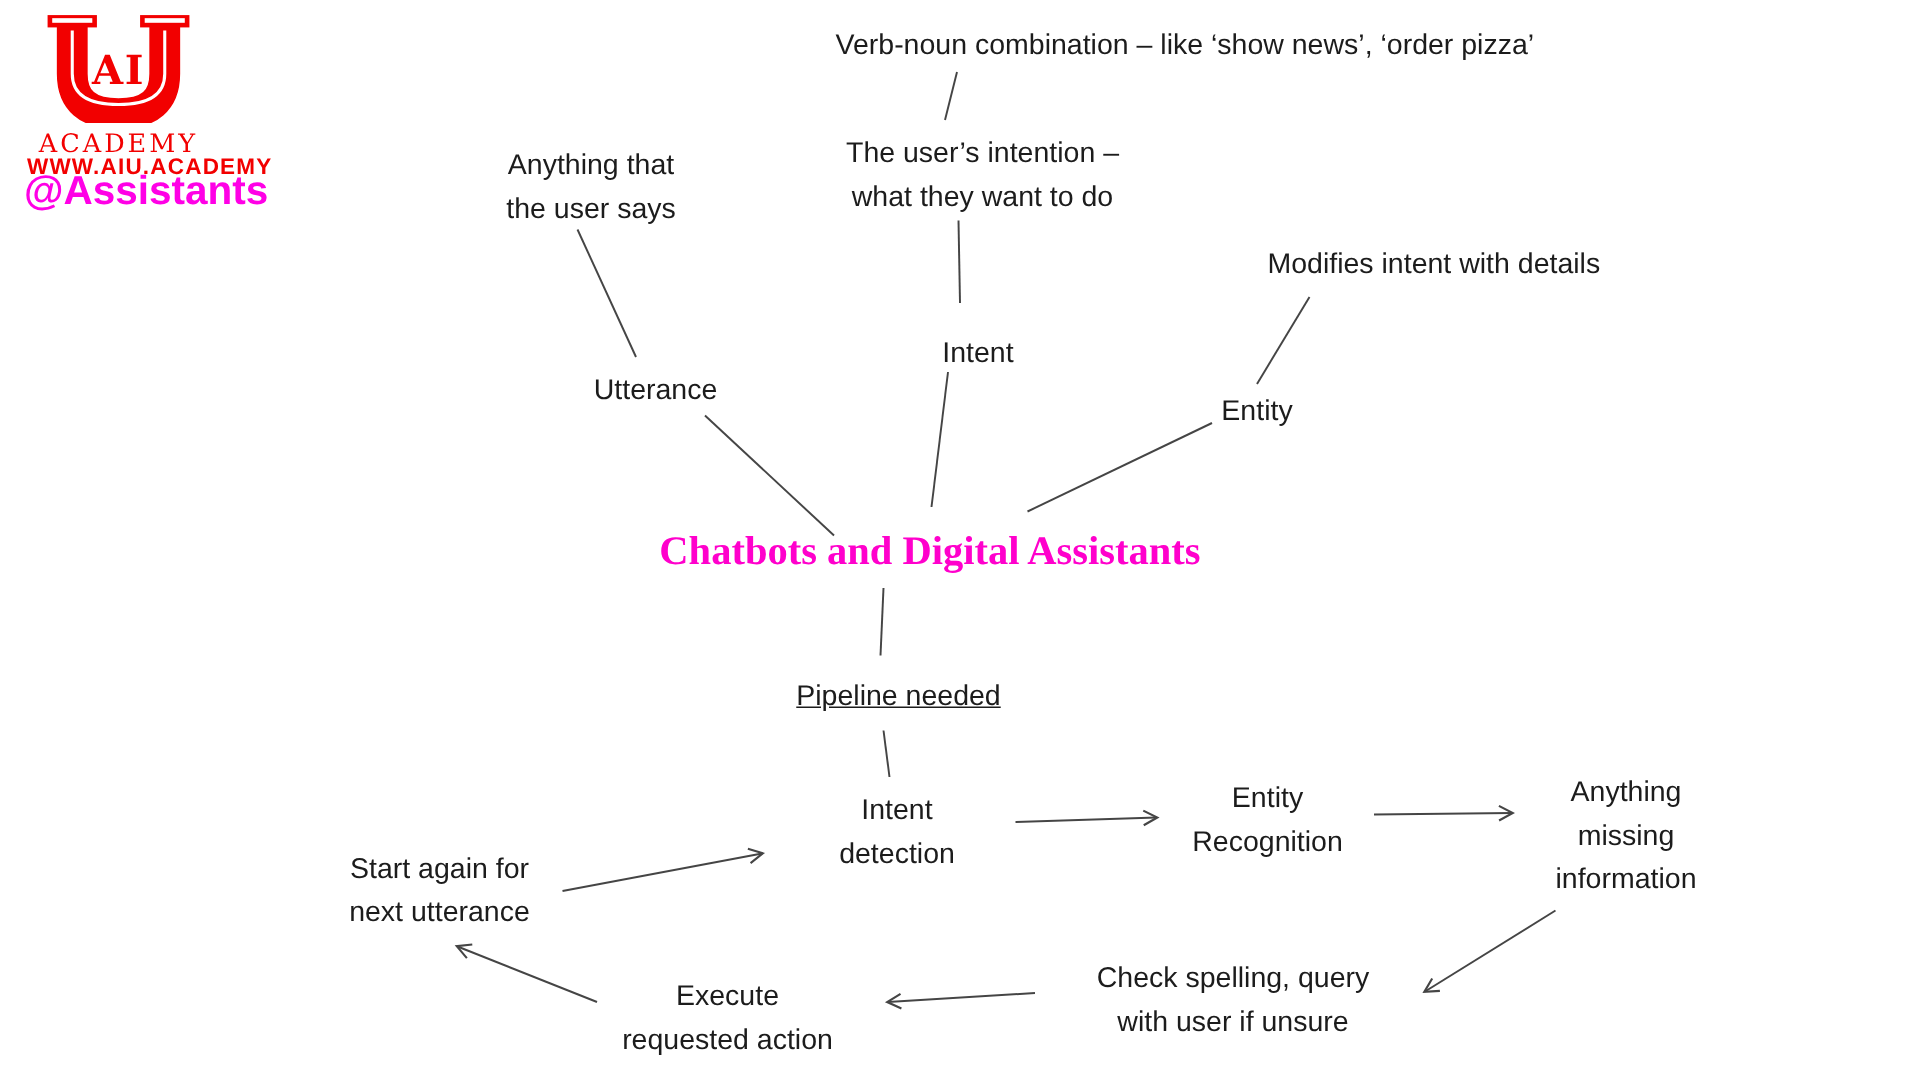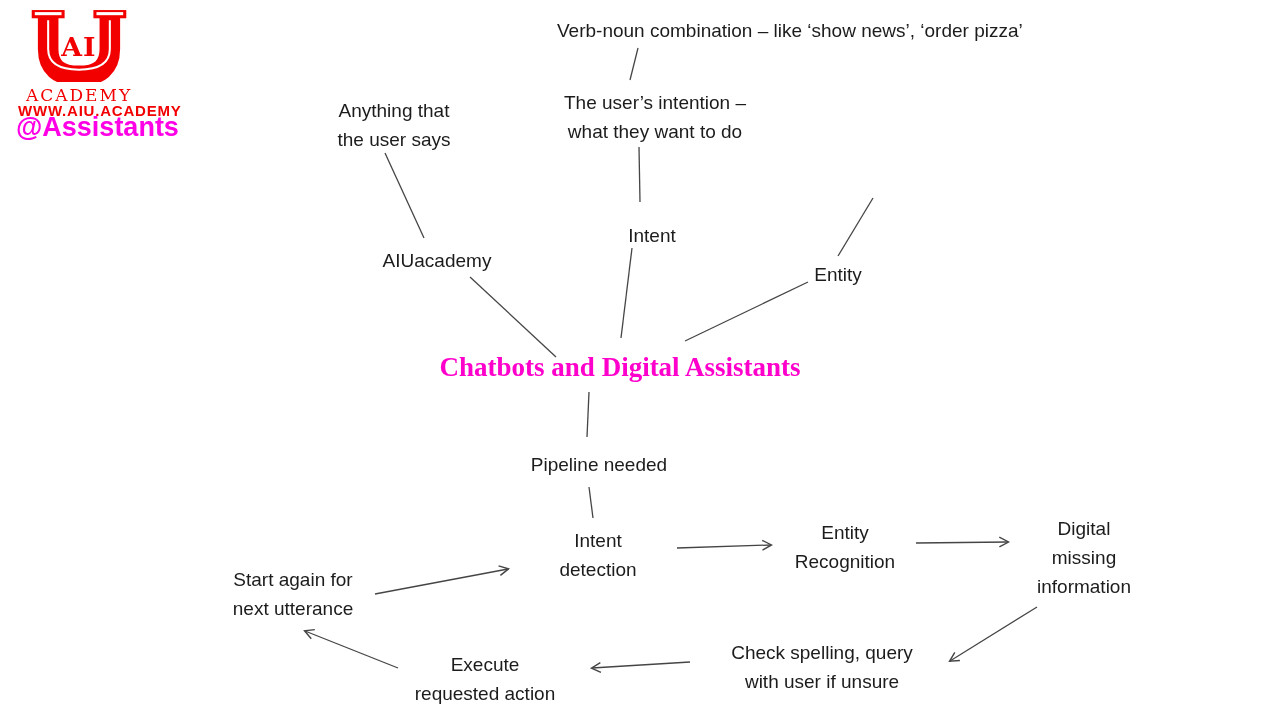--- a/index.html
+++ b/index.html
@@ -125,38 +125,39 @@
   </svg>
 
   <div class="node nowrap" style="left:557px; top:16px;">Verb-noun combination – like ‘show news’, ‘order pizza’</div>
 
   <div class="node" style="left:540px; top:88px; width:230px;">The user’s intention –
 what they want to do</div>
 
   <div class="node" style="left:314px; top:96px; width:160px;">Anything that
 the user says</div>
 
+  <div class="node nowrap" style="left:845px; top:162px;">Modifies intent with details</div>
 
-  <div class="node" style="left:377px; top:246px; width:120px;">AIUacademy</div>
+  <div class="node" style="left:377px; top:246px; width:120px;">Utterance</div>
 
   <div class="node" style="left:612px; top:221px; width:80px;">Intent</div>
 
   <div class="node" style="left:798px; top:260px; width:80px;">Entity</div>
 
   <div class="mindmap-title">Chatbots and Digital Assistants</div>
 
-  <div class="node" style="left:519px; top:450px; width:160px;">Pipeline needed</div>
+  <div class="node" style="left:519px; top:450px; width:160px;text-decoration:underline;">Pipeline needed</div>
 
   <div class="node" style="left:523px; top:526px; width:150px;">Intent
 detection</div>
 
   <div class="node" style="left:765px; top:518px; width:160px;">Entity
 Recognition</div>
 
-  <div class="node" style="left:1004px; top:514px; width:160px;">Digital
+  <div class="node" style="left:1004px; top:514px; width:160px;">Anything
 missing
 information</div>
 
   <div class="node" style="left:213px; top:565px; width:160px;text-align:center;">Start again for
 next utterance</div>
 
   <div class="node" style="left:395px; top:650px; width:180px;">Execute
 requested action</div>
 
   <div class="node" style="left:707px; top:638px; width:230px;">Check spelling, query

